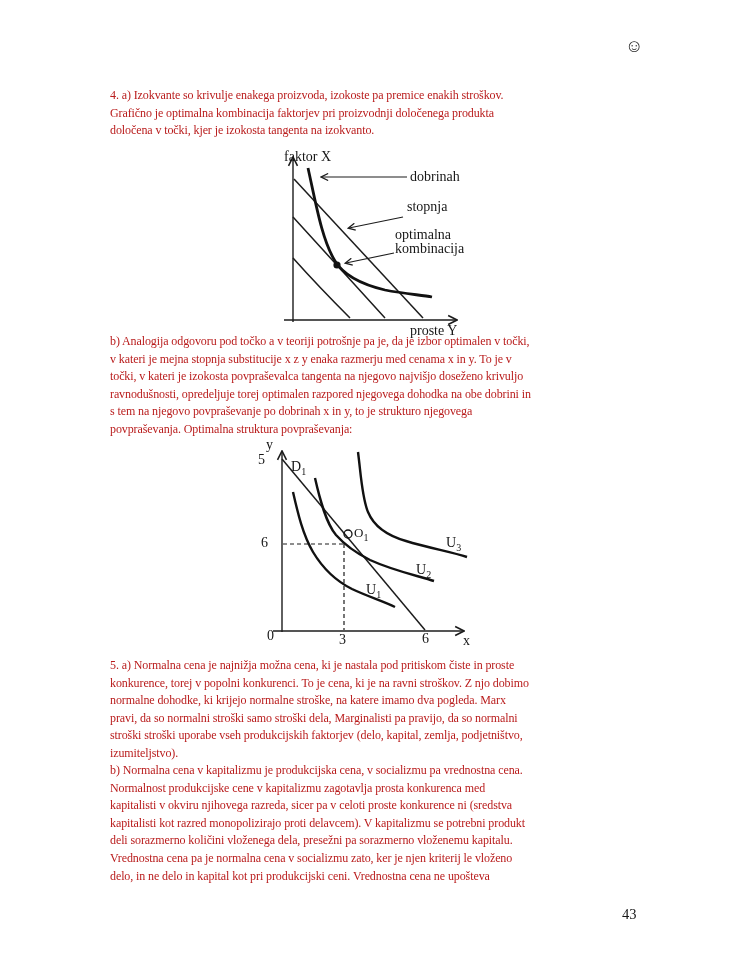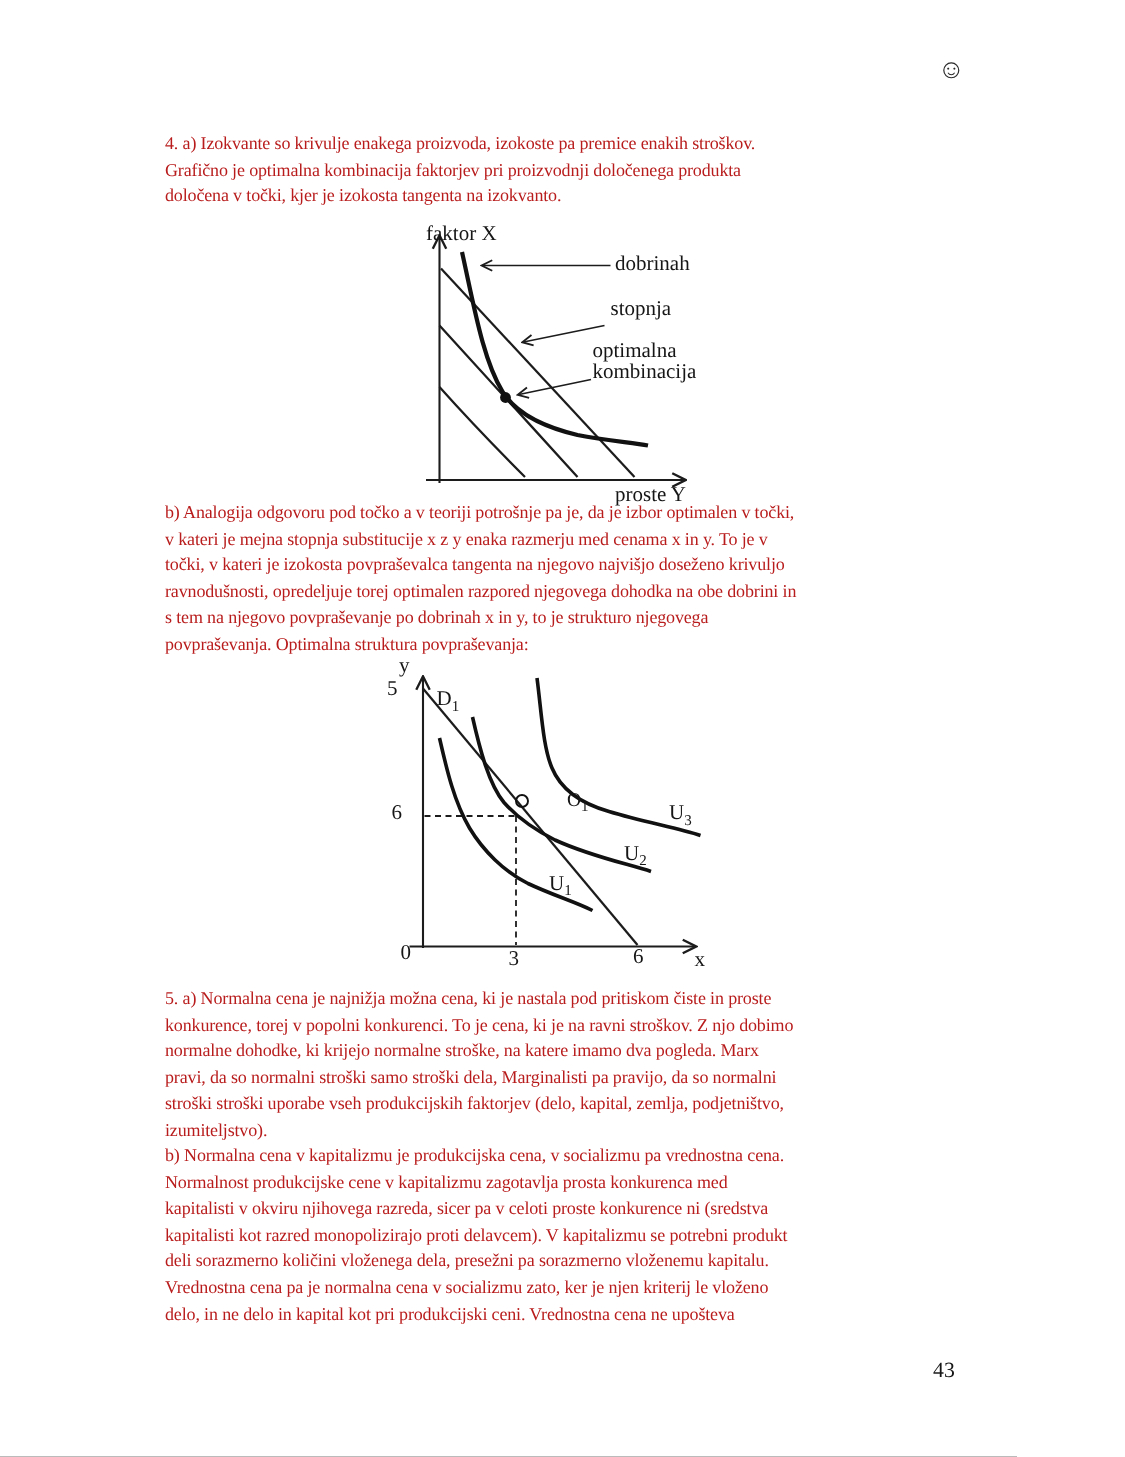--- a/index.html
+++ b/index.html
@@ -39,21 +39,21 @@
     position:absolute;
     font-size:14px;
     line-height:14px;
     white-space:pre;
     color:#161616;
   }
   .fig-label sub{
     font-size:10px;
     line-height:0;
   }
-  .fig-label.small{font-size:13px;margin-left:24px;}
+  .fig-label.small{font-size:13px;}
   .fig-label.right{text-align:left;}
   #fig1{left:270px;top:136px;width:250px;height:212px;}
   #fig2{left:253px;top:438px;width:235px;height:214px;}
 </style>
 </head>
 <body>
 
 <div class="page">
 
   <div class="smiley">☺</div>

